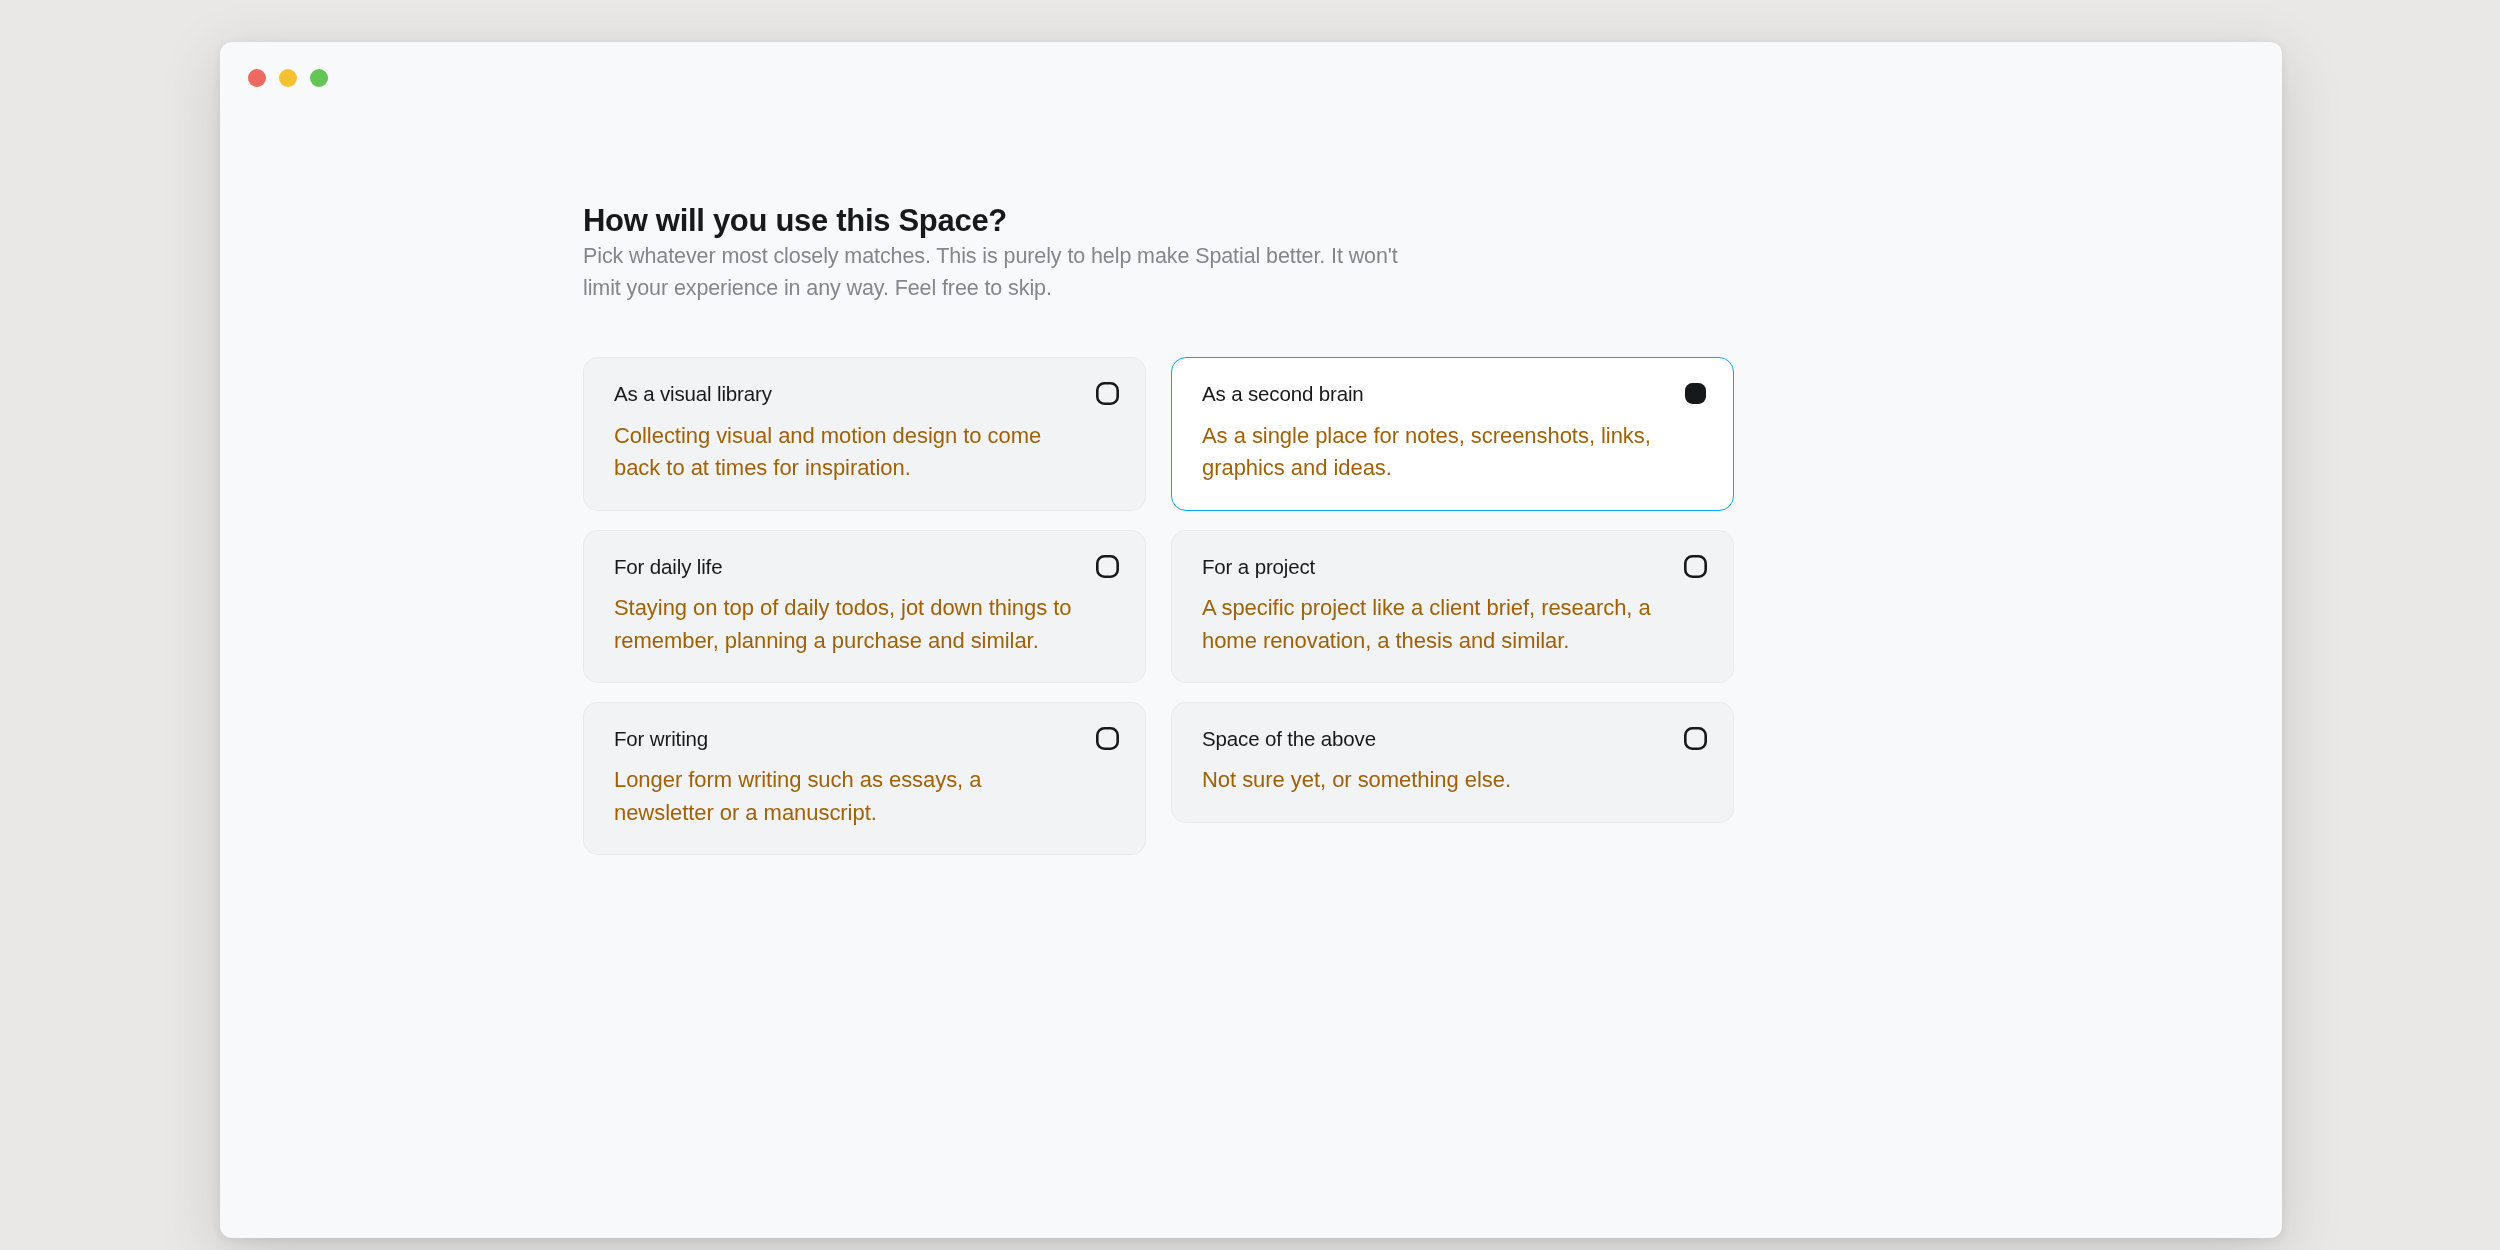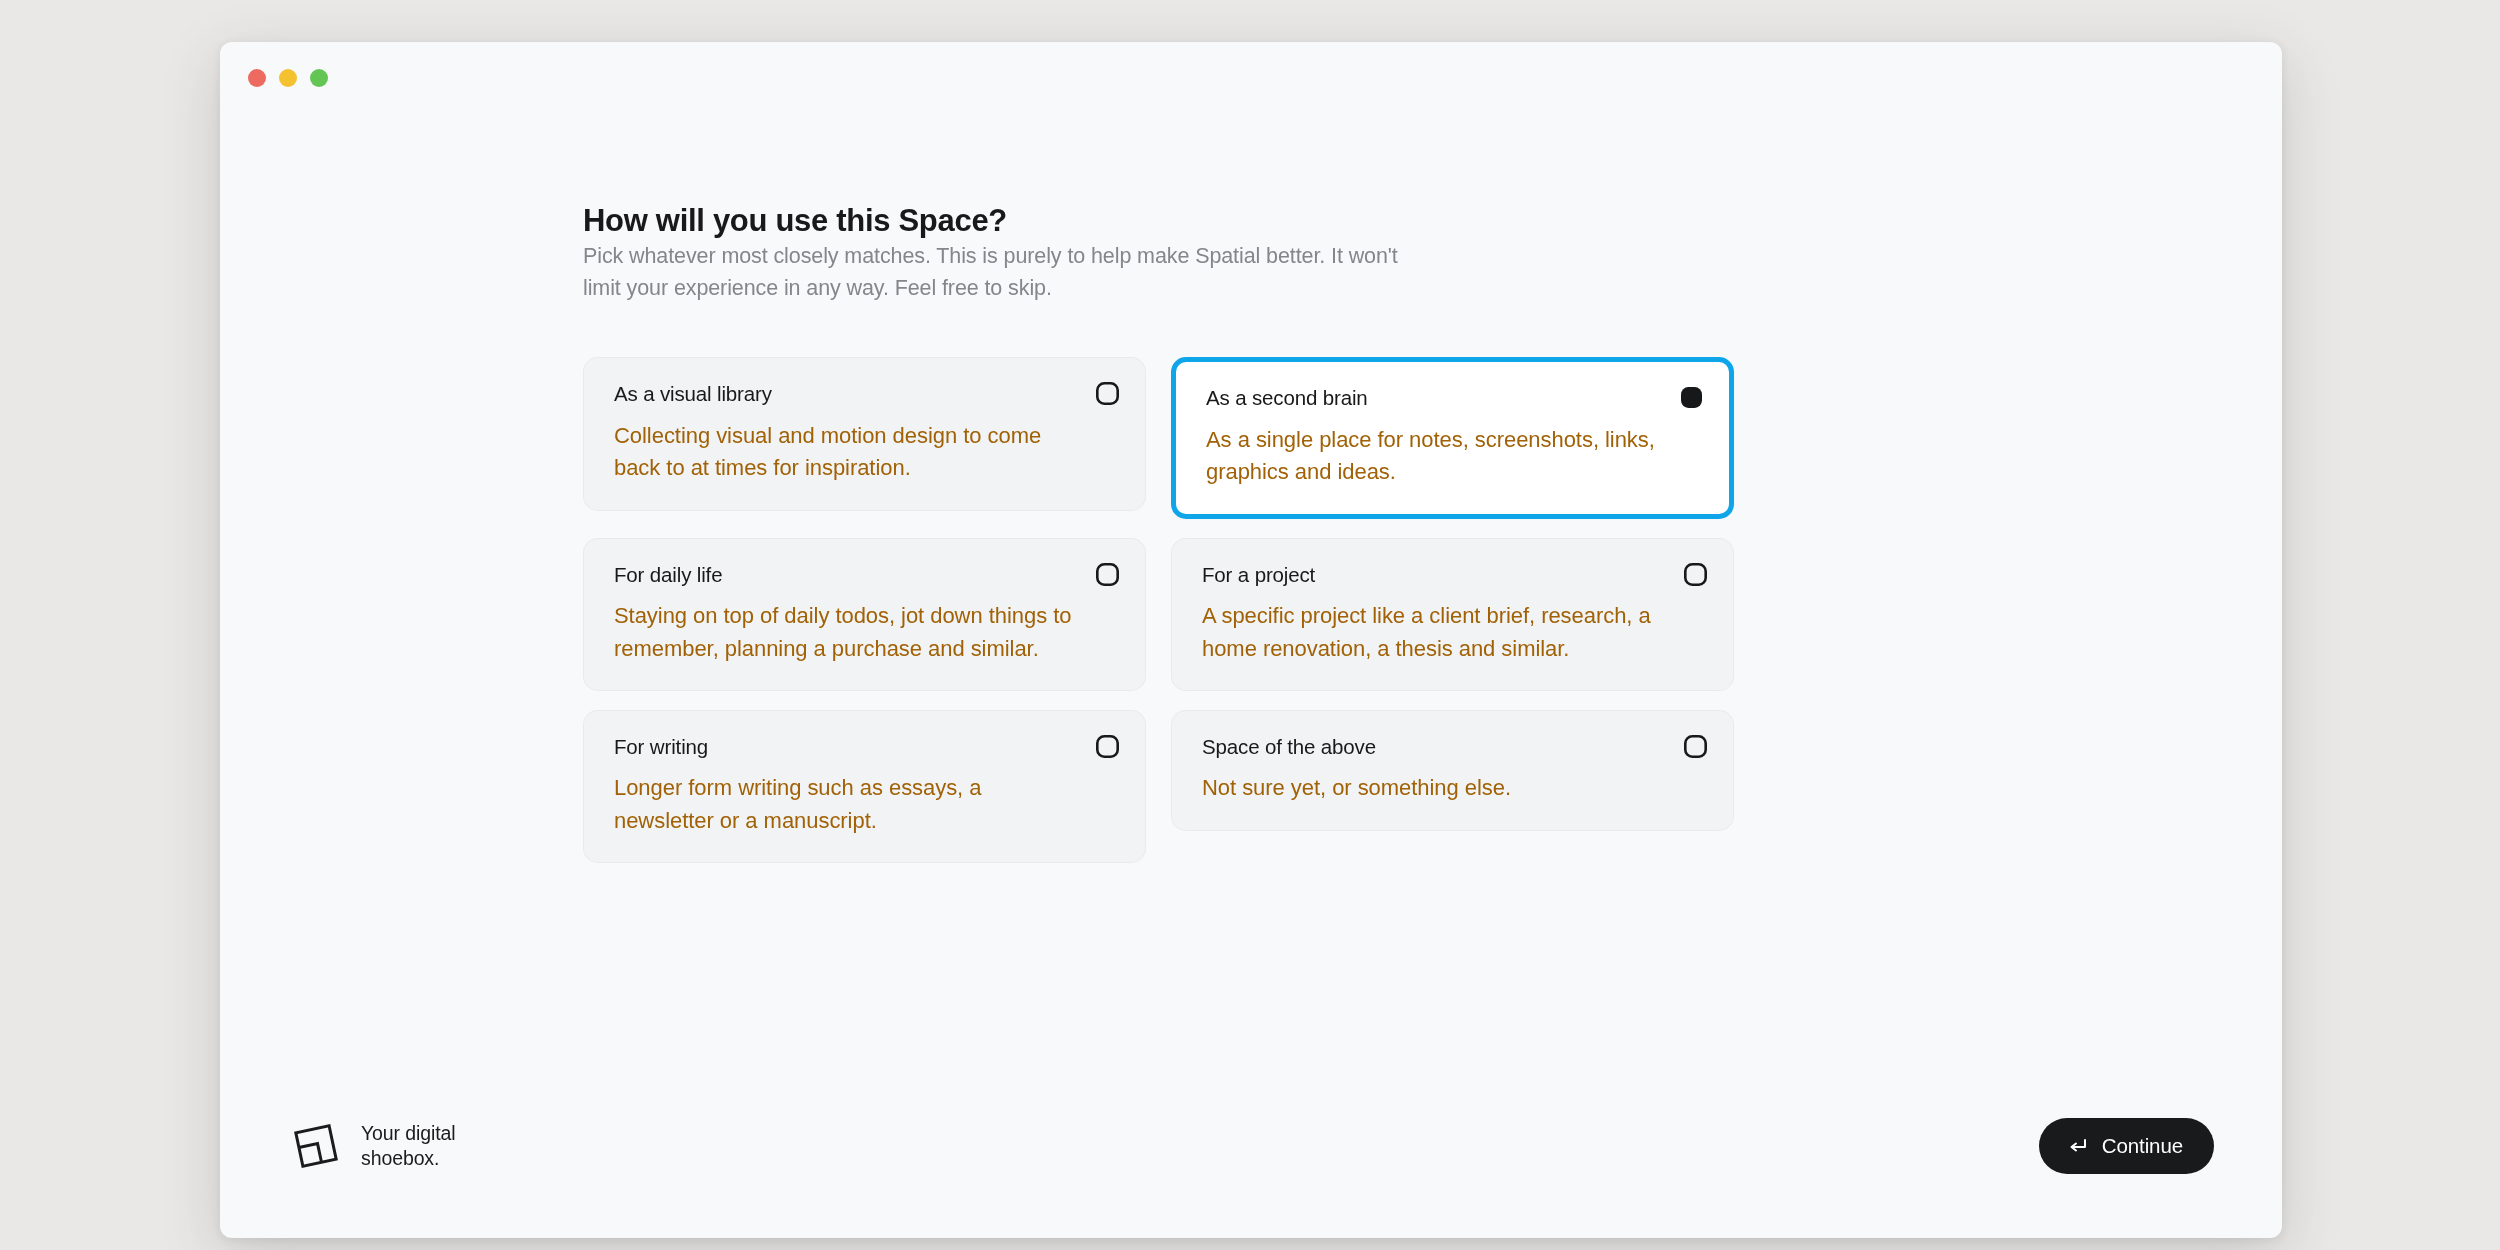--- a/index.html
+++ b/index.html
@@ -94,21 +94,21 @@
     background: #f2f3f4;
     border: 1px solid rgba(0, 0, 0, 0.035);
     border-radius: 15px;
     padding: 23px 26px 25px 30px;
     cursor: pointer;
     min-height: 117px;
   }
 
   .option-card.selected {
     background: #ffffff;
-    border: 5px solid #0ea5e9;
+    border: 1px solid #0ea5e9;
     box-shadow: 0 1px 2px rgba(0, 0, 0, 0.02);
   }
 
   .option-head {
     display: flex;
     align-items: flex-start;
     justify-content: space-between;
     gap: 18px;
   }
 
@@ -289,40 +289,14 @@
                 <rect x="1.3" y="1.3" width="20.4" height="20.4" rx="7" ry="7" fill="none" stroke="#19191b" stroke-width="2.6"></rect>
               </svg>
             </span>
           </div>
           <div class="option-desc">Not sure yet, or something else.</div>
         </div>
 
       </div>
     </div>
 
-    <div class="footer">
-
-      <div class="brand">
-        <span class="brand-logo">
-          <svg viewBox="0 0 52 52" width="52" height="52" aria-hidden="true">
-            <g transform="rotate(-12 26 26)">
-              <rect x="9" y="9" width="34" height="34" fill="none" stroke="#1c1c1e" stroke-width="3"></rect>
-              <path d="M9 24 L28 24 L28 43" fill="none" stroke="#1c1c1e" stroke-width="3"></path>
-            </g>
-          </svg>
-        </span>
-        <div class="brand-text">Your digital
-shoebox.</div>
-      </div>
-
-      <button class="continue-button">
-        <span class="continue-icon">
-          <svg viewBox="0 0 22 22" width="22" height="22" aria-hidden="true">
-            <path d="M19 5 L19 12 L6 12" fill="none" stroke="#ffffff" stroke-width="2" stroke-linecap="round" stroke-linejoin="round"></path>
-            <path d="M10 8.5 L5.5 12 L10 15.5" fill="none" stroke="#ffffff" stroke-width="2" stroke-linecap="round" stroke-linejoin="round"></path>
-          </svg>
-        </span>
-        <span>Continue</span>
-      </button>
-
-    </div>
   </div>
 </div>
 
 </body></html>

